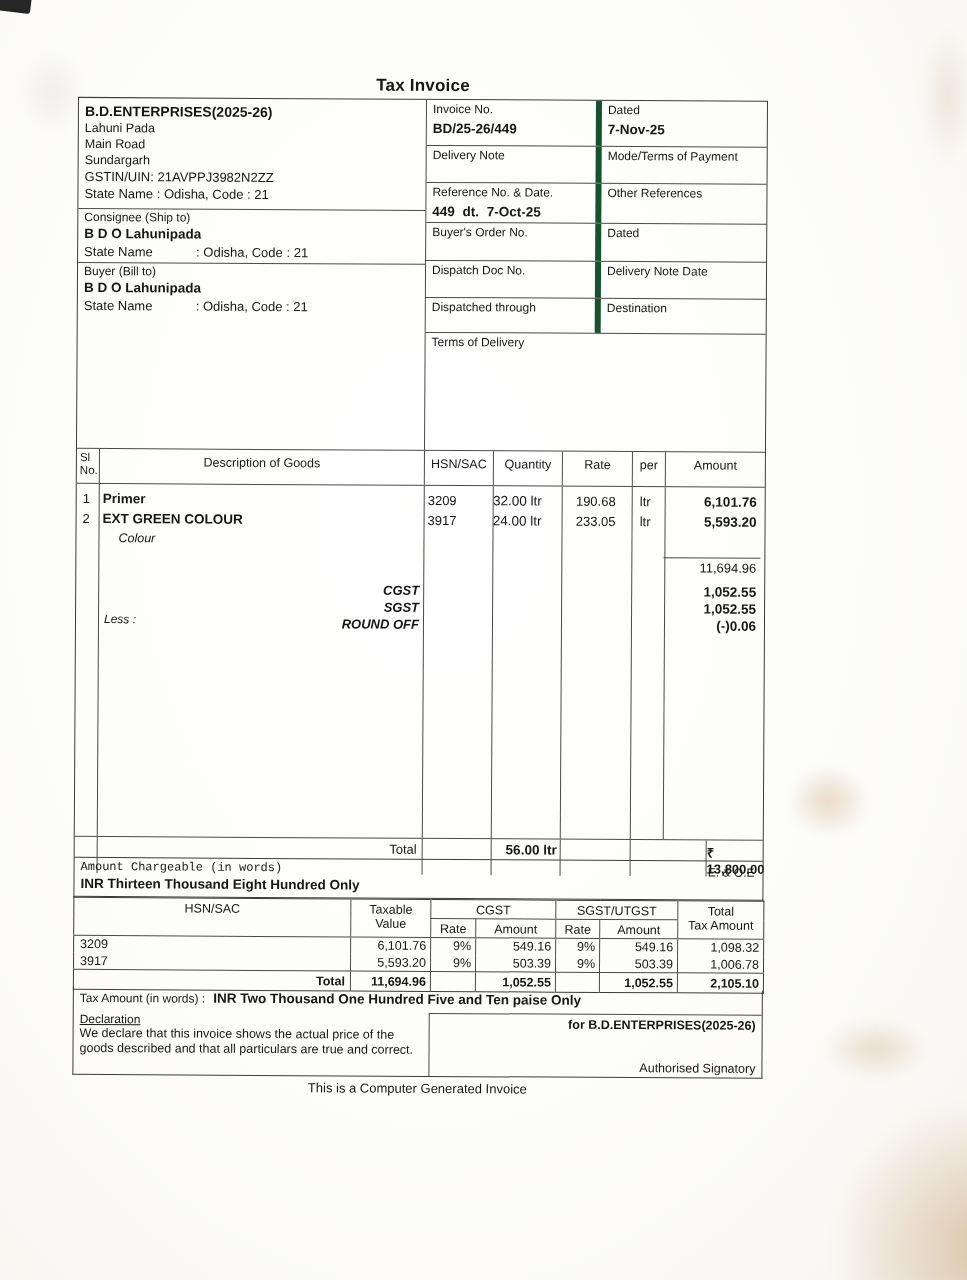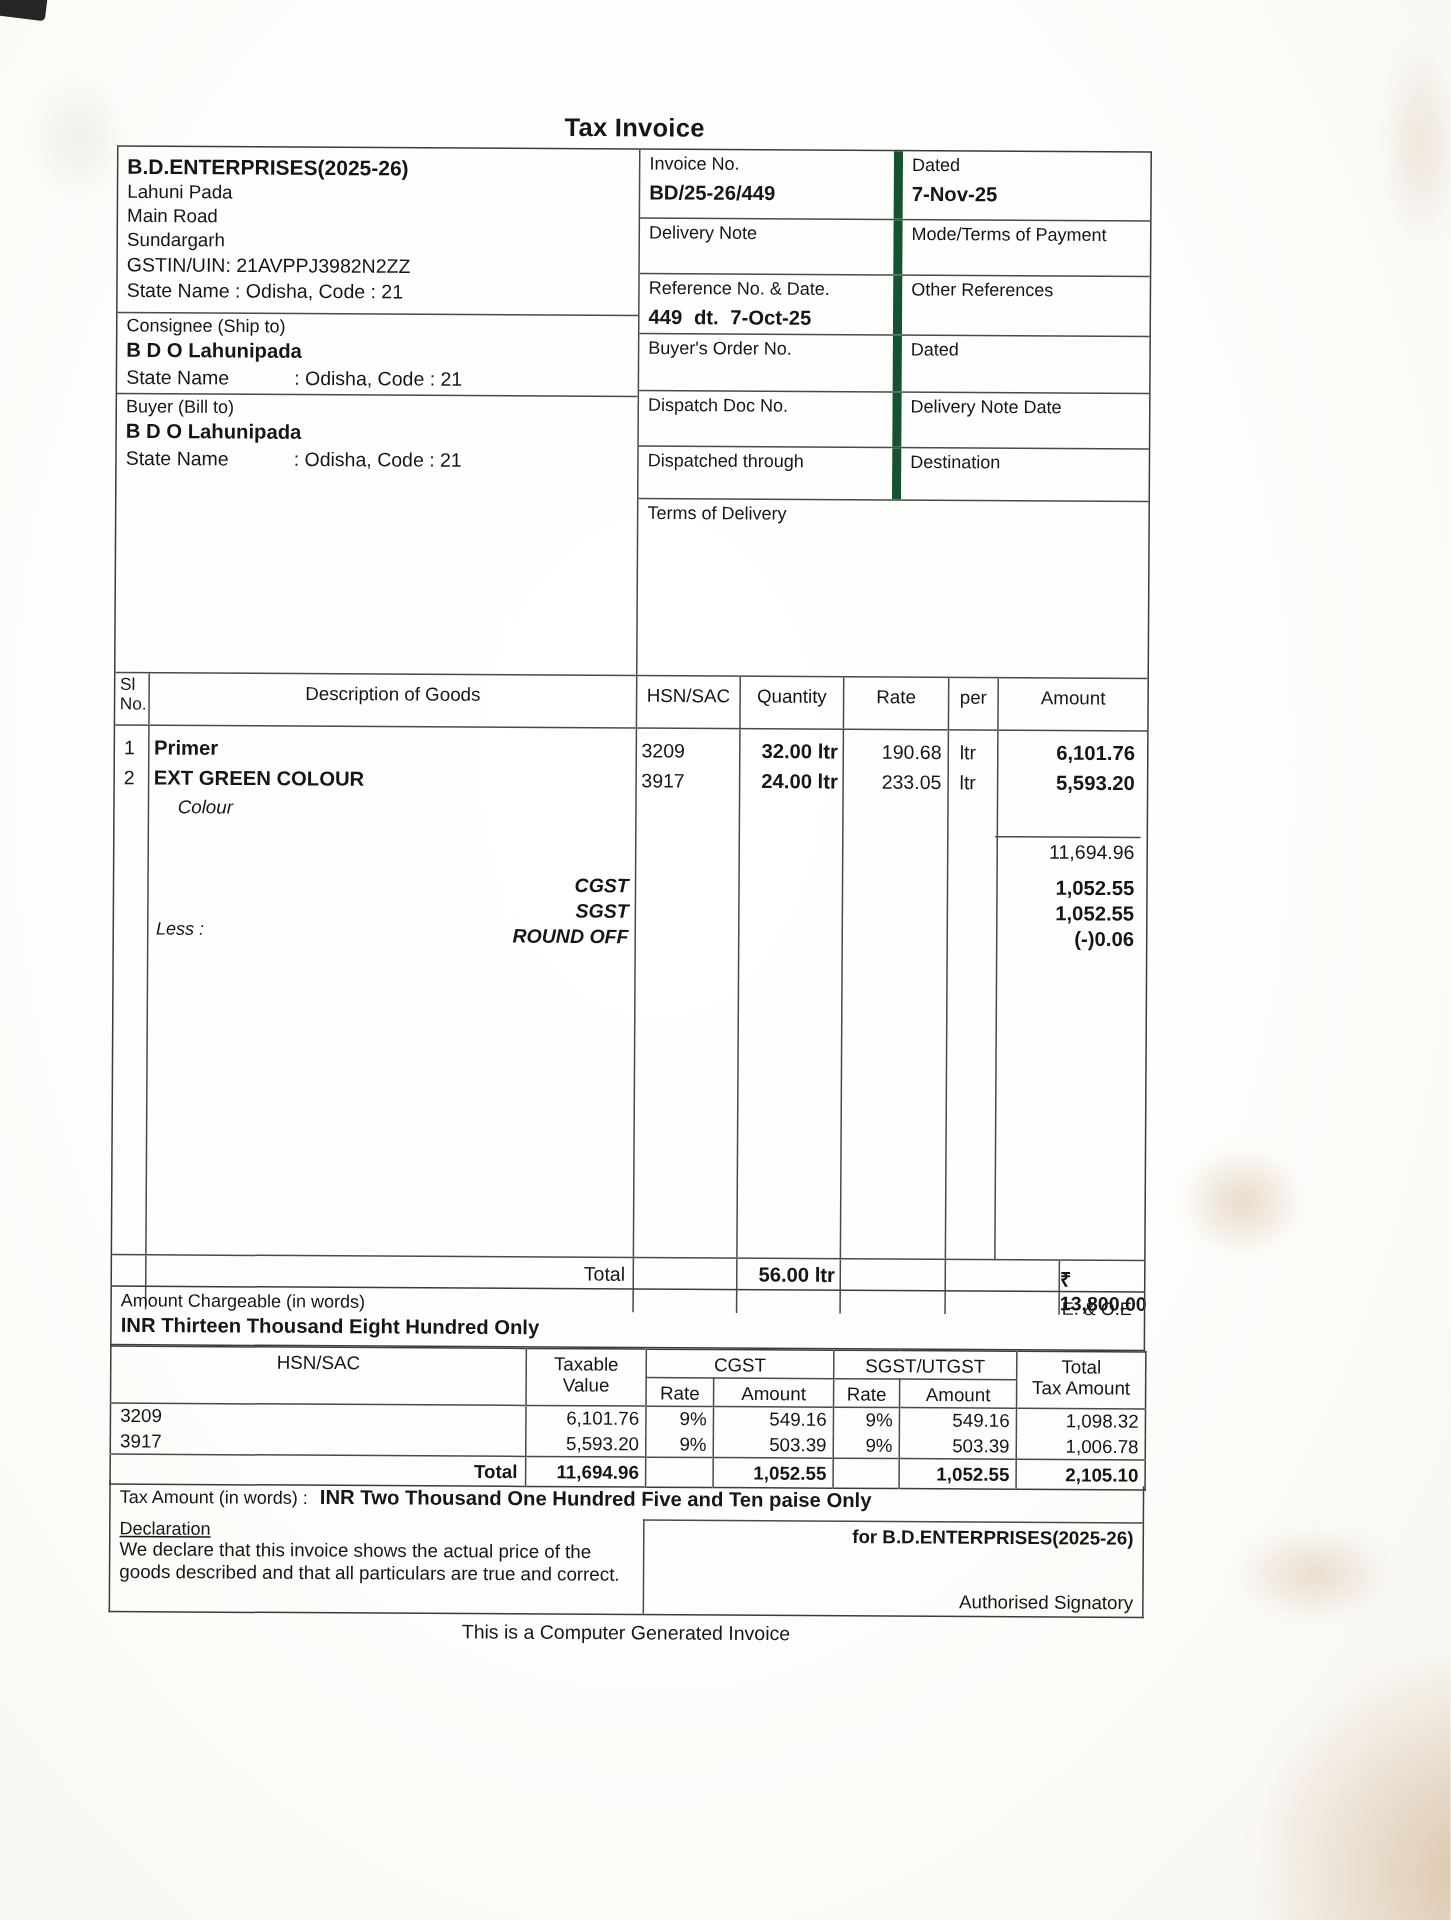--- a/index.html
+++ b/index.html
@@ -59,42 +59,42 @@
 
   
   .items-body{position:relative;height:352px;box-sizing:border-box;}
   .vline{position:absolute;top:0;bottom:0;width:0;border-left:1px solid #4a4a4a;}
   .items-rows{position:absolute;left:0;top:7px;right:0;}
   .irow{height:20px;align-items:baseline;}
   .c-sl{padding-left:6px;font-size:13px;}
   .c-desc{font-weight:bold;font-size:13.5px;padding-left:4px;}
   .c-desc.sub{font-weight:normal;font-style:italic;font-size:12.5px;padding-left:20px;}
   .c-hsn{font-size:13px;padding-left:4px;}
-  .c-qty{text-align:right;padding-right:3px;font-weight:bold;font-size:13.5px;}
-  .c-rate{text-align:right;padding-right:4px;font-size:13px;}
+  .c-qty{text-align:right;padding-right:20px;font-weight:normal;font-size:13.5px;}
+  .c-rate{text-align:right;padding-right:16px;font-size:13px;}
   .c-per{text-align:right;padding-right:14px;font-size:13px;}
   .c-amt{text-align:right;padding-right:8px;font-weight:bold;font-size:13.5px;}
   .sub-line{position:absolute;right:4px;top:70px;width:97px;border-top:1px solid #4a4a4a;}
   .sub-val{position:absolute;right:8px;top:73px;font-size:13px;}
   .chg-label{position:absolute;right:345px;font-weight:bold;font-style:italic;font-size:13px;}
   .chg-amt{position:absolute;right:8px;font-weight:bold;font-size:13.5px;}
   .less-label{position:absolute;left:28px;top:128px;font-style:italic;font-size:12px;}
 
   
   .total-row{height:23px;border-top:1px solid #4a4a4a;box-sizing:border-box;align-items:center;}
   .total-row>div{border-left:1px solid #4a4a4a;box-sizing:border-box;height:100%;padding-top:3px;}
   .total-row>div:first-child{border-left:none;}
   .t-label{text-align:right;padding-right:5px;font-size:13px;}
   .t-qty{text-align:right;padding-right:3px;font-weight:bold;font-size:13.5px;}
   .t-amt{padding-right:6px;font-weight:bold;font-size:13px;margin-left:43px;}
 
   
   .amount-box{position:absolute;left:78px;top:858px;width:690px;height:39px;box-sizing:border-box;
               border:1.5px solid #3c3c3c;border-top:none;}
-  .amount-label{position:absolute;left:6px;top:2px;font-size:12px;}
+  .amount-label{position:absolute;left:6px;top:2px;font-size:12px;font-family:Liberation Mono, monospace;}
   .eoe{position:absolute;right:8px;top:4px;font-size:12px;}
   .amount-words{position:absolute;left:6px;top:18px;font-weight:bold;font-size:13.5px;}
 
   
   .tax-table{position:absolute;left:78px;top:897px;width:690px;border-collapse:collapse;table-layout:fixed;}
   .tax-table th,.tax-table td{padding:0 4px;font-size:12.5px;line-height:14px;box-sizing:border-box;overflow:hidden;}
   .tax-table{border:1.5px solid #3c3c3c;}
   .tax-table .bl{border-left:1px solid #4a4a4a;}
   .tax-table thead th{font-weight:normal;text-align:center;vertical-align:top;padding-top:3px;}
   .tax-table thead .span-hdr{border-bottom:1px solid #4a4a4a;height:19px;}

